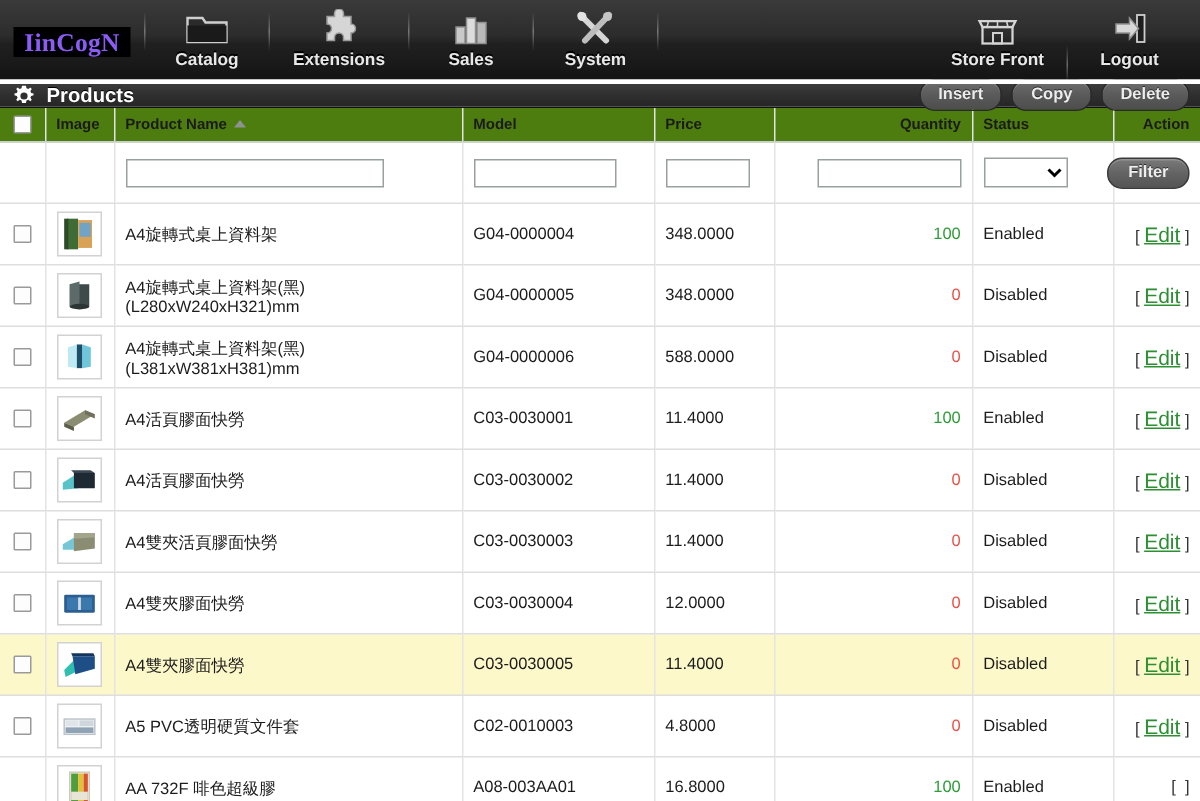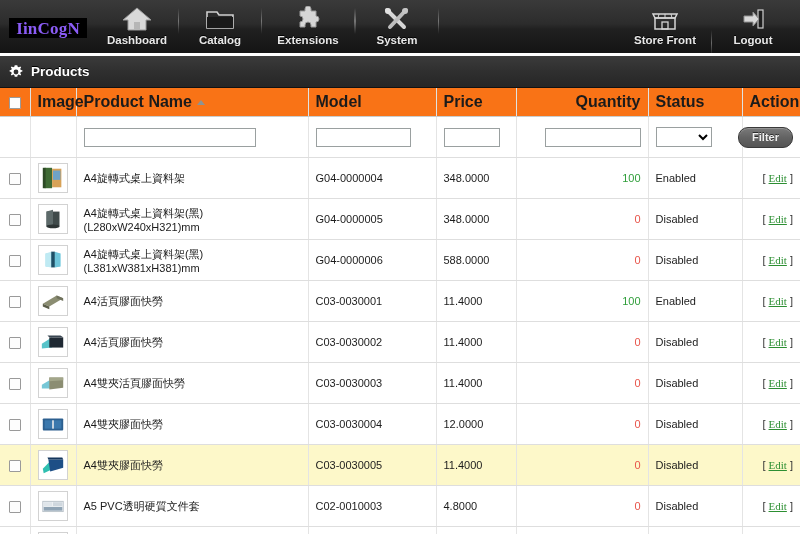--- a/index.html
+++ b/index.html
@@ -67,21 +67,21 @@
   }
   .nav-sep {
     width: 1px;
     height: 26px;
     margin-top: 8px;
     background: linear-gradient(180deg, rgba(255,255,255,0) 0%, rgba(255,255,255,.35) 50%, rgba(255,255,255,0) 100%);
   }
 
   
   .pagehead {
-    height: 32px;
+    height: 16px;
     background: linear-gradient(180deg, #3b3b3b 0%, #2f2f2f 50%, #262626 100%);
     display: flex;
     align-items: center;
     padding: 0 7px 0 8px;
     border-bottom: 1px solid #111;
   }
   .pagehead .gear { display: flex; align-items: center; margin-right: 7px; }
   .pagehead .title {
     color: #fff;
     font-size: 13.5px;
@@ -105,24 +105,24 @@
   
   .tablewrap { width: 800px; background: #fff; }
   table.grid {
     width: 800px;
     border-collapse: collapse;
     font-size: 11px;
     color: #222;
     table-layout: fixed;
   }
   table.grid th {
-    background: #f97316;
+    background: #4d7c0f;
     border-bottom: 1px solid #c9cdcd;
     border-right: 1px solid #dfe3e3;
-    font-size: 16px;
+    font-size: 10px;
     font-weight: bold;
     color: #1b1b1b;
     text-align: left;
     padding: 5px 7px 5px 7px;
     height: 22px;
     vertical-align: middle;
   }
   table.grid th.num, table.grid td.num { text-align: right; }
   table.grid th.ctr, table.grid td.ctr { text-align: center; }
   table.grid th:last-child, table.grid td:last-child { border-right: none; }
@@ -169,21 +169,21 @@
     background: #fff;
   }
   tr.row.sel td { background: #fdf8c9; }
   td.name { color: #1c1c1c; }
   td.model { color: #1c1c1c; }
   td.price { color: #1c1c1c; }
   td.qty.pos { color: #2f9e3a; font-weight: normal; }
   td.qty.zero { color: #e8544a; }
   td.status { color: #1c1c1c; }
   td.action { text-align: right; color: #333; white-space: nowrap; }
-  td.action a { color: #2c8f32; text-decoration: underline; font-size: 11px; font-family: Liberation Serif, serif; }
+  td.action a { color: #2c8f32; text-decoration: underline; font-size: 14px; }
 
   .cbx {
     width: 12px; height: 12px;
     border: 1px solid #9a9a9a;
     background: #fdfdfd;
     display: inline-block;
     border-radius: 1px;
     cursor: pointer;
     vertical-align: middle;
   }
@@ -208,29 +208,20 @@
 </style>
 </head>
 <body>
 
 <div class="topnav">
   <div class="logo-wrap">
     <div class="logo">IinCogN</div>
   </div>
   <div class="nav-items">
 
-    <div class="nav-item">
-      <span class="ico">
-        <svg width="30" height="26" viewBox="0 0 30 26">
-          <polygon points="15,2 29,14 24,14 24,24 6,24 6,14 1,14" fill="#d8d8d8" stroke="#9a9a9a" stroke-width="1"></polygon>
-          <rect x="12" y="16" width="6" height="8" fill="#b6b6b6"></rect>
-        </svg>
-      </span>
-      <span class="lbl">Dashboard</span>
-    </div>
     <div class="nav-sep"></div>
 
     <div class="nav-item">
       <span class="ico">
         <svg width="30" height="26" viewBox="0 0 30 26">
           <path d="M2,6 L12,6 L14,9 L28,9 L28,22 L2,22 Z" fill="#2b2b2b" stroke="#cfcfcf" stroke-width="1.6"></path>
           <path d="M2,11 L28,11 L28,22 L2,22 Z" fill="#1a1a1a"></path>
         </svg>
       </span>
       <span class="lbl">Catalog</span>
@@ -240,20 +231,30 @@
     <div class="nav-item wide">
       <span class="ico">
         <svg width="30" height="26" viewBox="0 0 30 26">
           <path d="M12,3 a3,3 0 0,1 6,0 v2 h5 v5 a3,3 0 0,1 0,6 v5 h-5 v-2 a3,3 0 0,0 -6,0 v2 h-5 v-5 a3,3 0 0,0 0,-6 v-5 h5 z" fill="#d6d6d6" stroke="#9a9a9a" stroke-width="1"></path>
         </svg>
       </span>
       <span class="lbl">Extensions</span>
     </div>
     <div class="nav-sep"></div>
 
+    <div class="nav-item">
+      <span class="ico">
+        <svg width="30" height="26" viewBox="0 0 30 26">
+          <rect x="5" y="12" width="6" height="11" fill="#c9c9c9" stroke="#8f8f8f"></rect>
+          <rect x="12" y="6" width="6" height="17" fill="#dcdcdc" stroke="#8f8f8f"></rect>
+          <rect x="19" y="9" width="6" height="14" fill="#b9b9b9" stroke="#8f8f8f"></rect>
+        </svg>
+      </span>
+      <span class="lbl">Sales</span>
+    </div>
     <div class="nav-sep"></div>
 
     <div class="nav-item">
       <span class="ico">
         <svg width="30" height="26" viewBox="0 0 30 26">
           <path d="M5,4 L22,21" stroke="#d6d6d6" stroke-width="4" stroke-linecap="round"></path>
           <path d="M24,4 L8,21" stroke="#bdbdbd" stroke-width="4" stroke-linecap="round"></path>
           <circle cx="6" cy="5" r="3" fill="#e2e2e2"></circle>
           <circle cx="23" cy="5" r="3" fill="#c5c5c5"></circle>
         </svg>
@@ -292,20 +293,25 @@
 </div>
 
 <div class="pagehead">
   <span class="gear">
     <svg width="16" height="16" viewBox="0 0 16 16">
       <path d="M8,1.2 l1.3,0 l.35,1.6 l1.25,.52 l1.35,-.92 l.92,.92 l-.92,1.35 l.52,1.25 l1.6,.35 l0,1.3 l-1.6,.35 l-.52,1.25 l.92,1.35 l-.92,.92 l-1.35,-.92 l-1.25,.52 l-.35,1.6 l-1.3,0 l-1.3,0 l-.35,-1.6 l-1.25,-.52 l-1.35,.92 l-.92,-.92 l.92,-1.35 l-.52,-1.25 l-1.6,-.35 l0,-1.3 l1.6,-.35 l.52,-1.25 l-.92,-1.35 l.92,-.92 l1.35,.92 l1.25,-.52 l.35,-1.6 z" fill="#ffffff"></path>
       <circle cx="8" cy="8" r="2.4" fill="#2f2f2f"></circle>
     </svg>
   </span>
   <span class="title">Products</span>
+  <div class="head-btns">
+    <button class="hbtn">Insert</button>
+    <button class="hbtn">Copy</button>
+    <button class="hbtn">Delete</button>
+  </div>
 </div>
 
 <div class="tablewrap">
   <table class="grid">
     <colgroup>
       <col style="width:30px">
         <col style="width:46px">
         <col style="width:232px">
       <col style="width:128px">
         <col style="width:80px">

